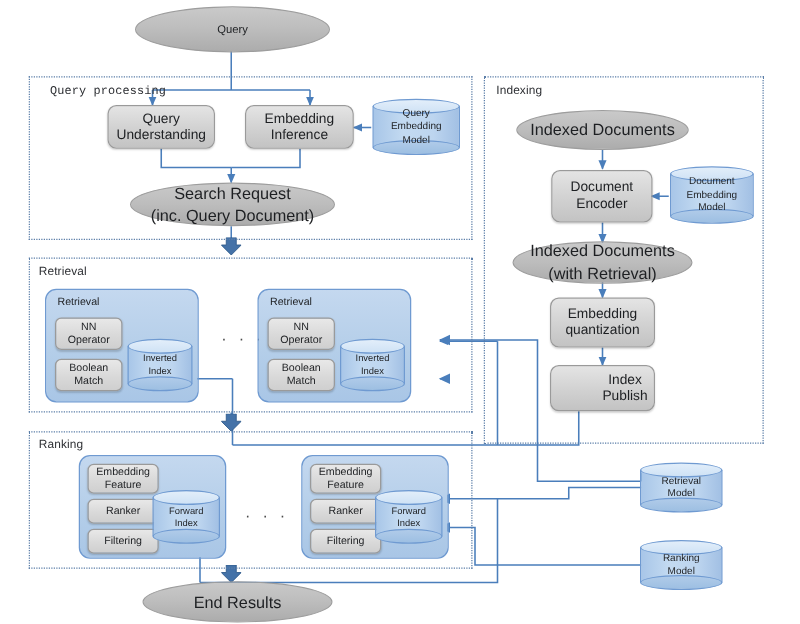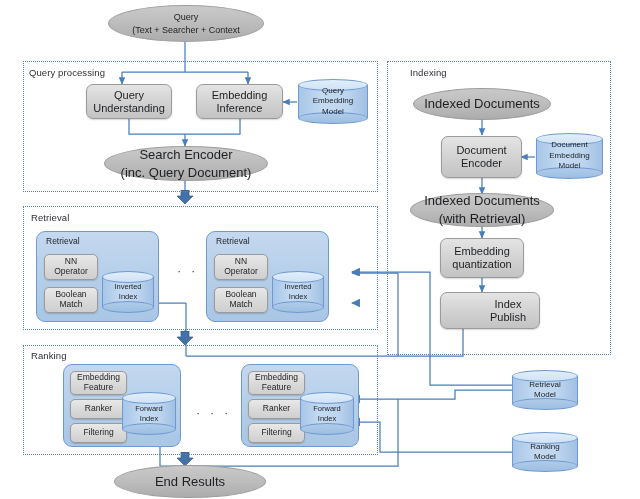--- a/index.html
+++ b/index.html
@@ -130,45 +130,44 @@
   </div>
   <div style="position:absolute;left:177px;top:452px;width:16px;height:14px;">
     <svg viewBox="0 0 16 14" width="16" height="14">
       <path d="M4,0 L12,0 L12,6 L16,6 L8,14 L0,6 L4,6 z" fill="#4472a8" stroke="#2f5a8a" stroke-width=".7"></path>
     </svg>
   </div>
 
   <div class="ell lg" style="left:108px;top:5px;width:156px;height:37px;">
     <div>
       <div>Query</div>
-      <div>(Text + Searcher + Context</div>
     </div>
   </div>
 
   <div class="group" style="left:23px;top:61px;width:355px;height:131px;"></div>
-  <div class="group-label" style="left:29px;top:67px;">Query processing</div>
+  <div class="group-label" style="left:40px;top:67px;font-family:Liberation Mono, monospace;">Query processing</div>
 
   <div class="proc" style="left:86px;top:84px;width:86px;height:35px;white-space:pre-line;">Query
 Understanding</div>
 
   <div class="proc" style="left:196px;top:84px;width:87px;height:35px;white-space:pre-line;">Embedding
 Inference</div>
 
   <div class="cyl" style="left:298px;top:79px;width:70px;height:45px;">
     <div class="body"></div>
     <div class="bot"></div>
     <div class="top"></div>
     <div class="txt" style="white-space:pre-line;">Query
 Embedding
 Model</div>
   </div>
 
   <div class="ell" style="left:104px;top:146px;width:164px;height:35px;">
     <div>
-      <div>Search Encoder</div>
+      <div>Search Request</div>
       <div>(inc. Query Document)</div>
     </div>
   </div>
 
   <div class="group" style="left:23px;top:206px;width:355px;height:124px;"></div>
   <div class="group-label" style="left:31px;top:212px;">Retrieval</div>
 
   <div class="bpanel" style="left:36px;top:231px;width:123px;height:91px;"></div>
   <div class="bpanel-label" style="left:46px;top:236px;">Retrieval</div>
   <div class="proc small" style="left:44px;top:254px;width:54px;height:26px;white-space:pre-line;">NN
@@ -224,21 +223,21 @@
   <div class="proc small" style="left:248px;top:423px;width:57px;height:20px;">Filtering</div>
   <div class="cyl mid" style="left:300px;top:392px;width:54px;height:43px;">
     <div class="body"></div>
     <div class="bot"></div>
     <div class="top"></div>
     <div class="txt" style="white-space:pre-line;">Forward
 Index</div>
   </div>
 
   <div class="group" style="left:387px;top:61px;width:224px;height:294px;"></div>
-  <div class="group-label" style="left:410px;top:67px;">Indexing</div>
+  <div class="group-label" style="left:397px;top:67px;">Indexing</div>
 
   <div class="ell" style="left:413px;top:88px;width:138px;height:32px;">Indexed Documents</div>
 
   <div class="proc" style="left:441px;top:136px;width:81px;height:42px;white-space:pre-line;">Document
 Encoder</div>
 
   <div class="cyl" style="left:536px;top:133px;width:67px;height:46px;">
     <div class="body"></div>
     <div class="bot"></div>
     <div class="top"></div>
@@ -250,21 +249,21 @@
   <div class="ell" style="left:410px;top:193px;width:144px;height:34px;">
     <div>
       <div>Indexed Documents</div>
       <div>(with Retrieval)</div>
     </div>
   </div>
 
   <div class="proc" style="left:440px;top:238px;width:84px;height:40px;white-space:pre-line;">Embedding
 quantization</div>
 
-  <div class="proc" style="left:440px;top:292px;width:100px;height:37px;padding-left:36px;">Index Publish</div>
+  <div class="proc" style="left:440px;top:292px;width:84px;height:37px;padding-left:36px;">Index Publish</div>
 
   <div class="cyl" style="left:512px;top:370px;width:66px;height:40px;">
     <div class="body"></div>
     <div class="bot"></div>
     <div class="top"></div>
     <div class="txt" style="white-space:pre-line;">Retrieval
 Model</div>
   </div>
 
   <div class="cyl" style="left:512px;top:432px;width:66px;height:40px;">

